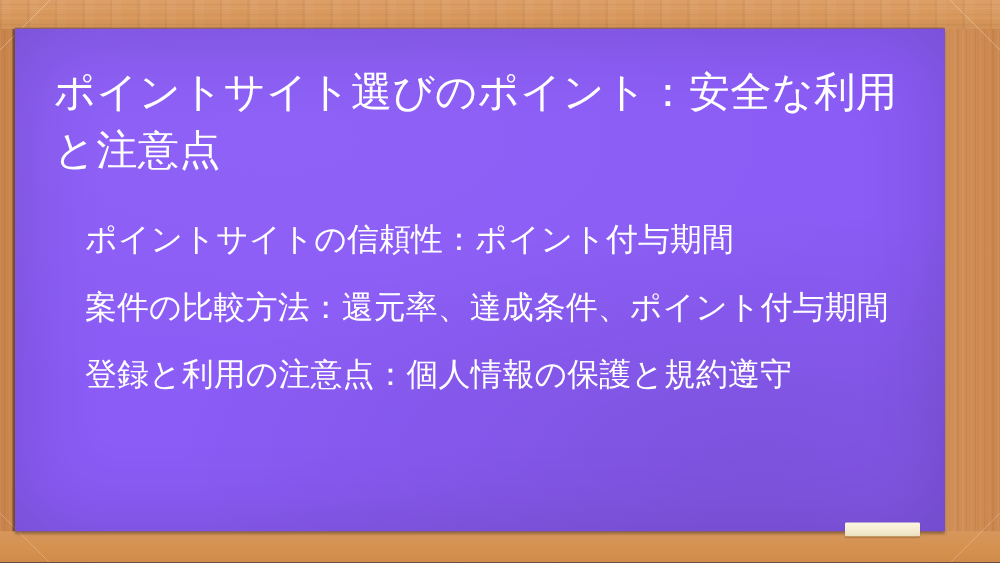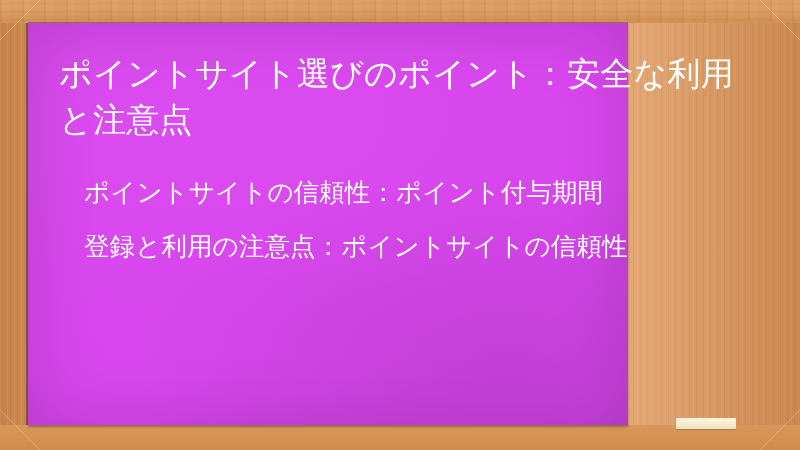--- a/index.html
+++ b/index.html
@@ -78,25 +78,25 @@
   .miter-tr { right: 0; top: 0;
     background: linear-gradient(225deg, transparent 0 49.3%, rgba(255,255,255,0.30) 49.3% 50.2%, transparent 50.2% 100%); }
   .miter-bl { left: 0;  bottom: 0;
     background: linear-gradient(45deg,  transparent 0 49.3%, rgba(255,255,255,0.22) 49.3% 50.2%, transparent 50.2% 100%); }
   .miter-br { right: 0; bottom: 0;
     background: linear-gradient(315deg, transparent 0 49.3%, rgba(255,255,255,0.22) 49.3% 50.2%, transparent 50.2% 100%); }
 
   
   .board {
     position: absolute;
-    left: 28px;
+    left: 12px;
     top: 23px;
-    width: 600px;
+    width: 744px;
     height: 402px;
-    background: #d946ef;
+    background: #8b5cf6;
     box-shadow:
       -2px 0 0 0 rgba(0,0,0,0.35),
        0 -1px 0 0 rgba(0,0,0,0.28),
        0 2px 2px 0 rgba(0,0,0,0.30),
        inset 0 0 70px rgba(0,0,0,0.16);
   }
   .board-sheen {
     position: absolute;
     inset: 0;
     background:
@@ -173,21 +173,22 @@
 
   <div class="board">
     <div class="board-sheen"></div>
 
     <div class="content">
 
       <h1 class="title">ポイントサイト選びのポイント：安全な利用と注意点</h1>
 
       <ul class="bullets">
         <li class="bullet">ポイントサイトの信頼性：ポイント付与期間</li>
-        <li class="bullet">登録と利用の注意点：ポイントサイトの信頼性</li>
+        <li class="bullet">案件の比較方法：還元率、達成条件、ポイント付与期間</li>
+        <li class="bullet">登録と利用の注意点：個人情報の保護と規約遵守</li>
       </ul>
 
     </div>
   </div>
 
   <div class="chalk"></div>
 
 </div>
 
 </body></html>

